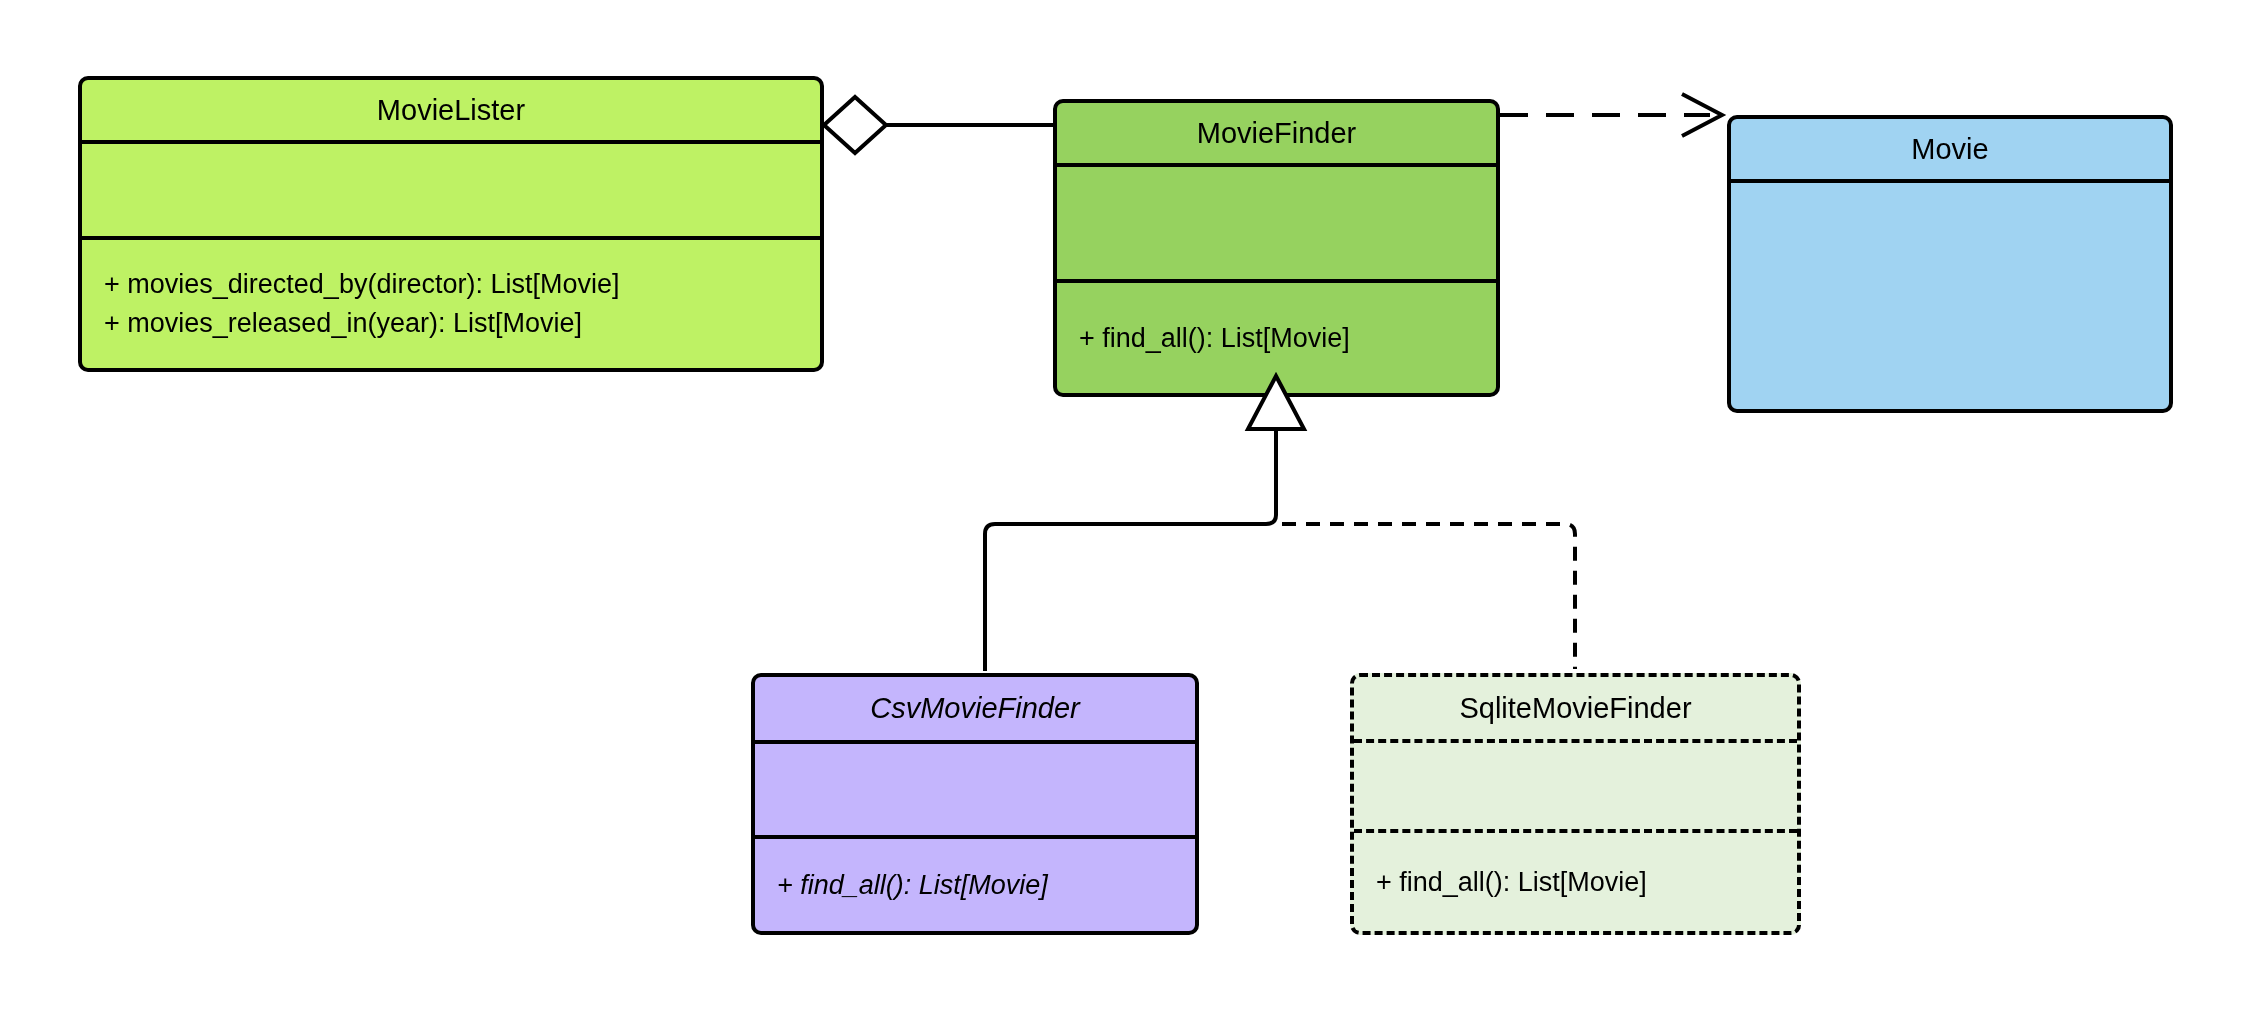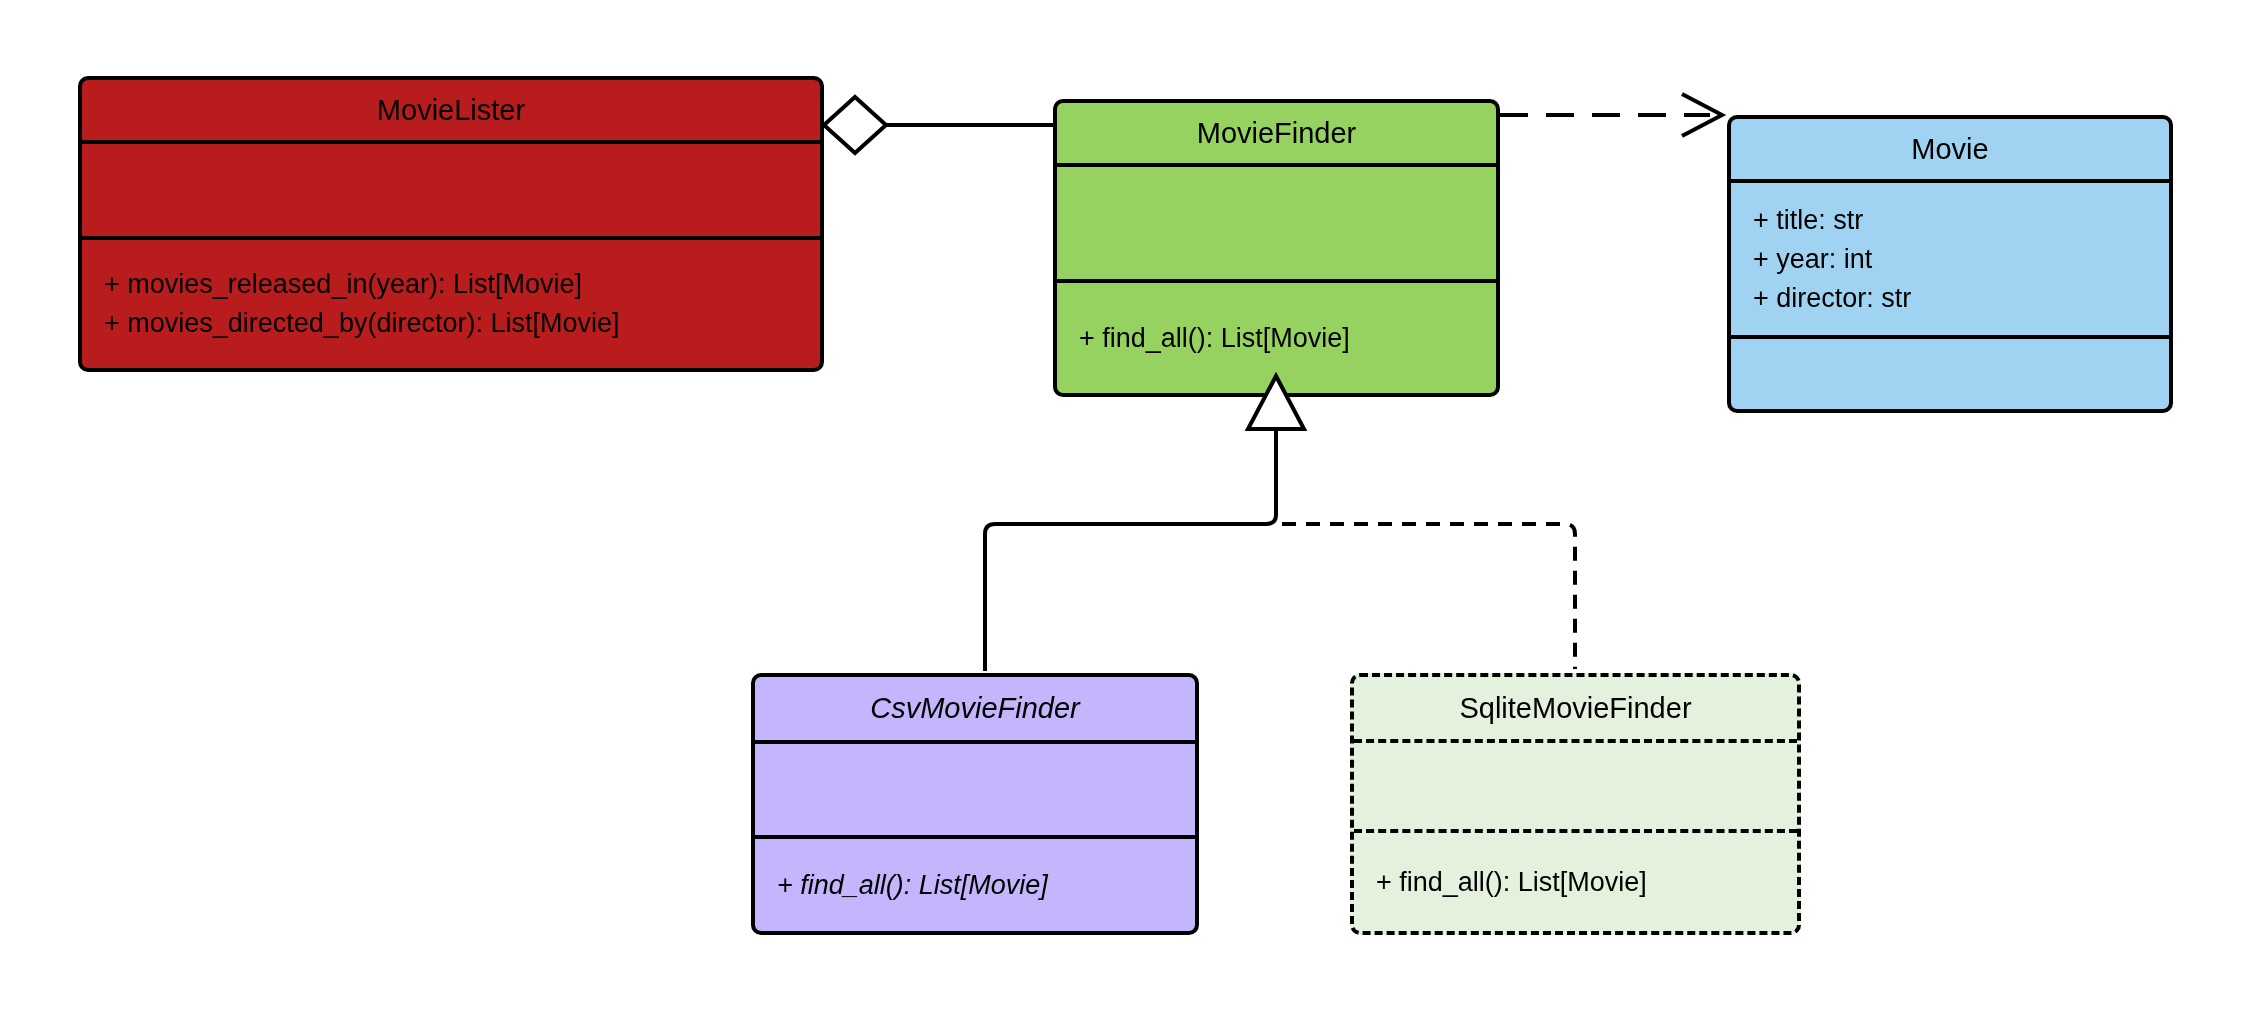--- a/index.html
+++ b/index.html
@@ -51,44 +51,39 @@
   
   .box-sqlite { left:1350px; top:673px; width:451px; height:262px; border-style:dashed; }
   .box-sqlite .title { height:62px; border-bottom-style:dashed; }
   .box-sqlite .attrs { height:86px; border-bottom-style:dashed; }
 </style>
 </head>
 <body>
 
 <div class="canvas">
 
-  <div class="uml-box box-movielister" style="background-color: #b91c1c;">
+  <div class="uml-box box-movielister" style="background-color: #bef264;">
     <div class="sec title">MovieLister</div>
     <div class="sec attrs"></div>
     <div class="sec methods">
+      <div class="member-line">+ movies_directed_by(director): List[Movie]</div>
       <div class="member-line">+ movies_released_in(year): List[Movie]</div>
-      <div class="member-line">+ movies_directed_by(director): List[Movie]</div>
     </div>
   </div>
 
   <div class="uml-box box-moviefinder" style="background-color: rgb(150, 210, 95);">
     <div class="sec title">MovieFinder</div>
     <div class="sec attrs"></div>
     <div class="sec methods">
       <div class="member-line">+ find_all(): List[Movie]</div>
     </div>
   </div>
 
   <div class="uml-box box-movie" style="background-color: rgb(160, 211, 242); margin-top: 40px;">
     <div class="sec title">Movie</div>
-    <div class="sec attrs">
-      <div class="member-line">+ title: str</div>
-      <div class="member-line">+ year: int</div>
-      <div class="member-line">+ director: str</div>
-    </div>
     <div class="sec methods"></div>
   </div>
 
   <div class="uml-box box-csv" style="background-color: #c4b5fd; font-style: italic;">
     <div class="sec title">CsvMovieFinder</div>
     <div class="sec attrs"></div>
     <div class="sec methods">
       <div class="member-line">+ find_all(): List[Movie]</div>
     </div>
   </div>

